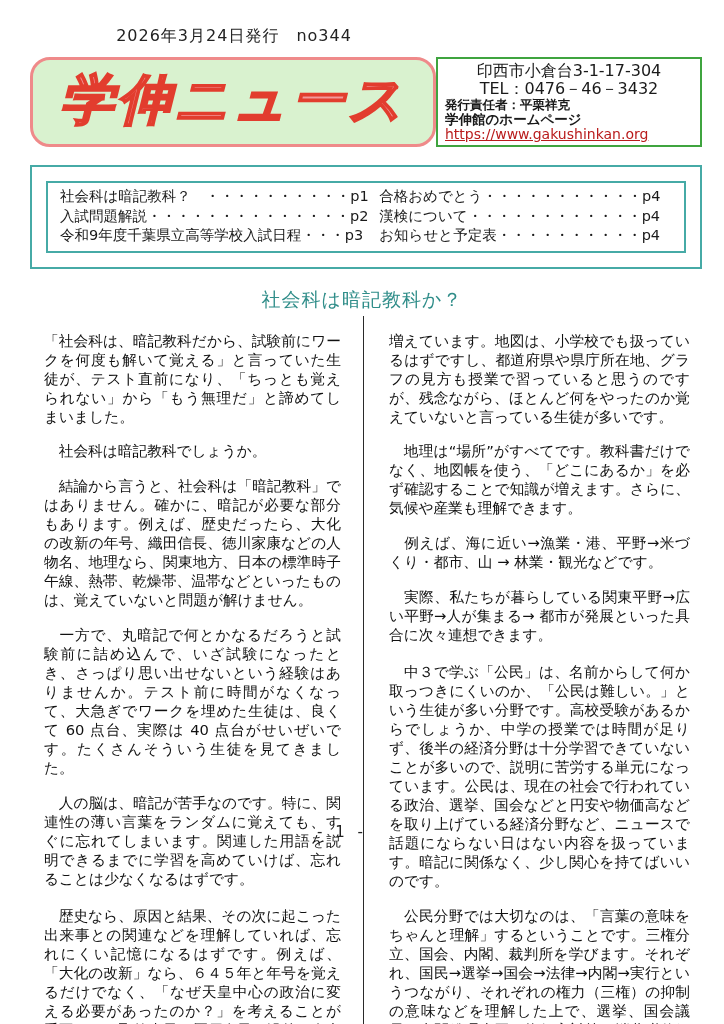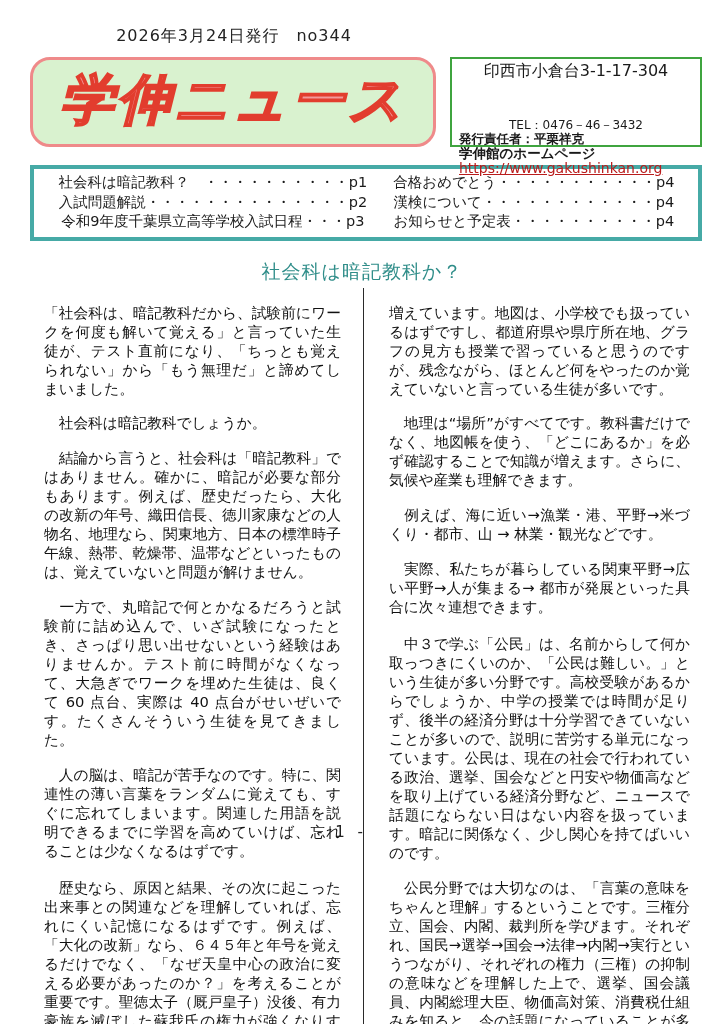--- a/index.html
+++ b/index.html
@@ -16,21 +16,21 @@
   .date-line {
     width: 408px; margin-left: 30px;
     text-align: center;
     font-size: 16px; letter-spacing: 1px;
     color: #222;
   }
 
   
   .header-row {
     display: flex; align-items: stretch;
-    margin: 10px 22px 0 30px; gap: 14px;
+    margin: 10px 22px 0 30px; gap: 0;
     height: 90px;
   }
   .logo-box {
     width: 406px; height: 90px;
     background: #d9f2cf;
     border: 3px solid #ef8a8a;
     border-radius: 20px;
     display: flex; align-items: center; justify-content: center;
     overflow: hidden;
   }
@@ -44,31 +44,30 @@
   }
   .contact-box {
     flex: 1; height: 90px;
     border: 2px solid #3fa43f;
     background: #ffffff;
     padding: 3px 7px 4px 7px;
     display: flex; flex-direction: column; justify-content: space-between;
     line-height: 1.12;
   }
   .contact-address { font-size: 16px; text-align: center; white-space: nowrap; }
-  .contact-tel     { font-size: 12px; text-align: center; white-space: nowrap; margin-top: 39px; }
+  .contact-tel     { font-size: 16px; text-align: center; white-space: nowrap; }
   .contact-publisher { font-size: 12.5px; text-align: left; padding-right: 6px; font-weight: bold; }
   .contact-homepage  { font-size: 13.5px; font-weight: bold; }
   .contact-url { font-size: 14px; color: #b91c1c; text-decoration: underline; white-space: nowrap; }
 
   
   .toc-outer {
     margin: 18px 22px 0 30px;
     border: 2px solid #46aaa6;
-    padding: 0;
-    text-align: center;
+    padding: 14px;
   }
   .toc-inner {
     border: 2px solid #46aaa6;
     padding: 4px 10px 5px 12px;
     display: flex;
   }
   .toc-col { font-size: 14.5px; line-height: 1.35; white-space: nowrap; }
   .toc-col.left  { width: 52%; }
   .toc-col.right { width: 48%; }
   .toc-row span { display: inline; }

